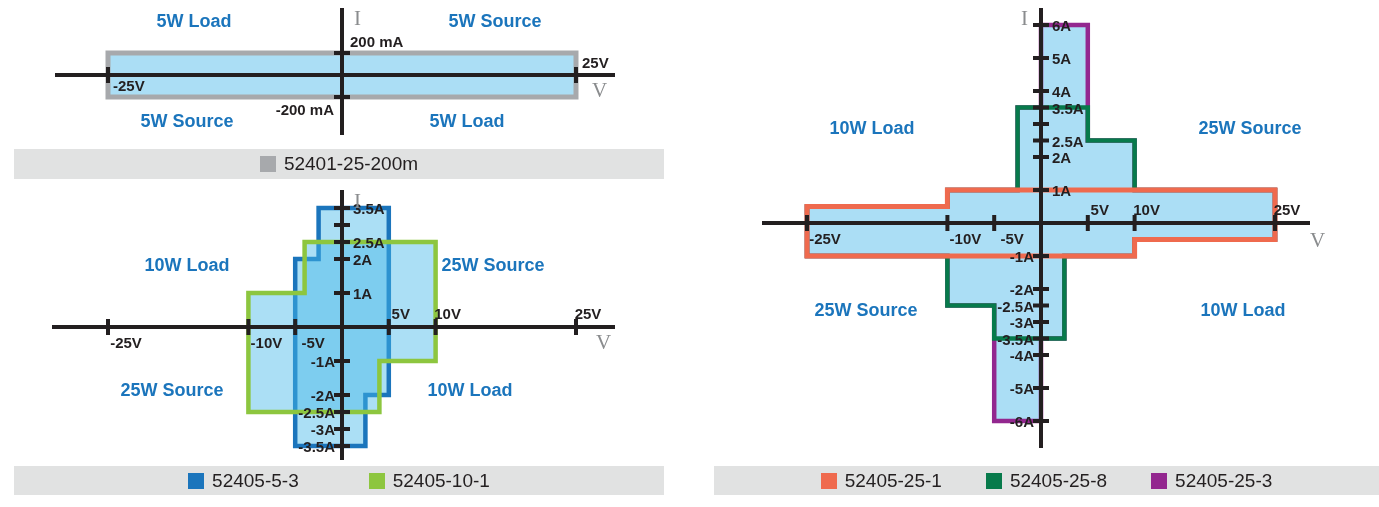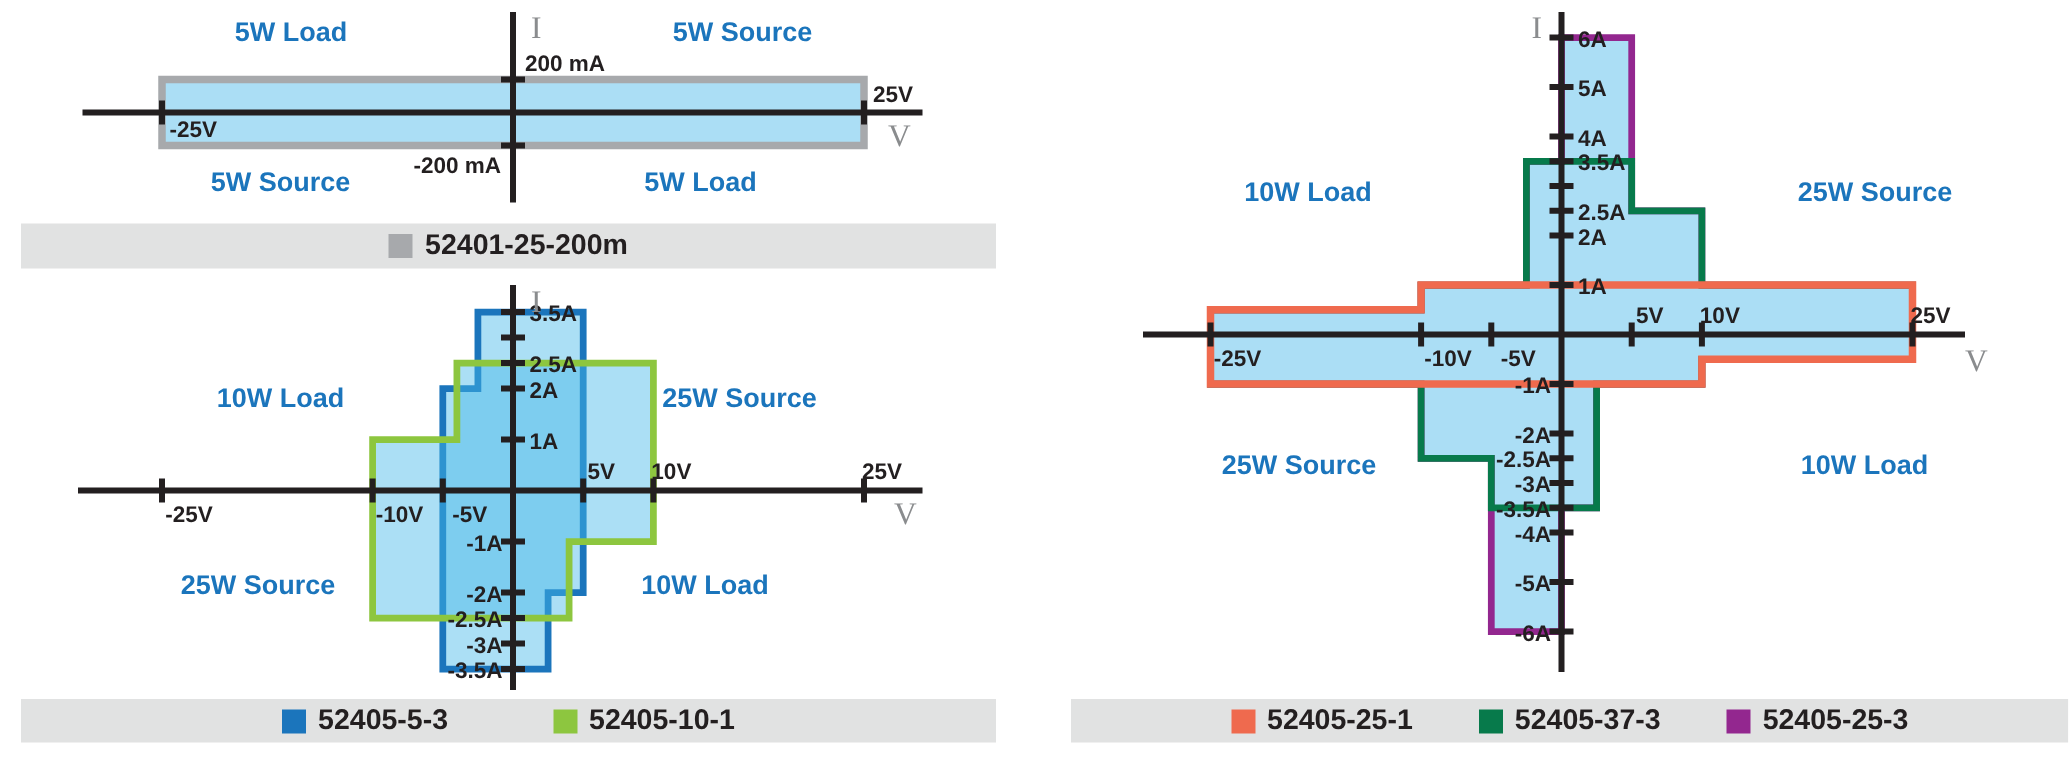--- a/index.html
+++ b/index.html
@@ -3,21 +3,21 @@
 <meta charset="utf-8">
 <style>
   html,body{margin:0;padding:0;background:#ffffff;}
   #page{position:relative;width:1379px;height:507px;background:#ffffff;overflow:hidden;
         font-family:"Liberation Sans",sans-serif;}
   #chart-canvas{position:absolute;left:0;top:0;}
   .legend-bar{position:absolute;display:flex;align-items:center;justify-content:center;
               background:#e1e2e2;}
   .legend-item{display:flex;align-items:center;}
   .legend-swatch{display:inline-block;width:16px;height:16px;margin-right:8px;}
-  .legend-label{font-size:19px;font-weight:bold;color:#231f20;letter-spacing:0px;}
+  .legend-label{font-size:19px;font-weight:normal;color:#231f20;letter-spacing:0px;}
   svg text{font-family:"Liberation Sans",sans-serif;}
   svg text.axis-letter{font-family:"Liberation Serif",serif;}
 </style>
 </head>
 <body>
 
 <div id="page">
   <svg id="chart-canvas" width="1379" height="507" viewBox="0 0 1379 507">
       <g>
         <polygon points="108.0,53.0 576.0,53.0 576.0,97.0 108.0,97.0" fill="#abdef5" stroke="#a7a9ac" stroke-width="5" stroke-linejoin="miter"></polygon>
@@ -155,20 +155,20 @@
         <span class="legend-label">52405-10-1</span>
       </div>
     </div>
   <div class="legend-bar" id="legend-right" style="left:714px;top:466px;width:665px;height:29px;gap:44px;">
       <div class="legend-item">
         <span class="legend-swatch" style="background: rgb(239, 106, 78);"></span>
         <span class="legend-label">52405-25-1</span>
       </div>
       <div class="legend-item">
         <span class="legend-swatch" style="background: rgb(7, 122, 75);"></span>
-        <span class="legend-label">52405-37-3</span>
+        <span class="legend-label">52405-25-8</span>
       </div>
       <div class="legend-item">
         <span class="legend-swatch" style="background: rgb(147, 39, 143);"></span>
         <span class="legend-label">52405-25-3</span>
       </div>
     </div>
 </div>
 
 </body></html>

